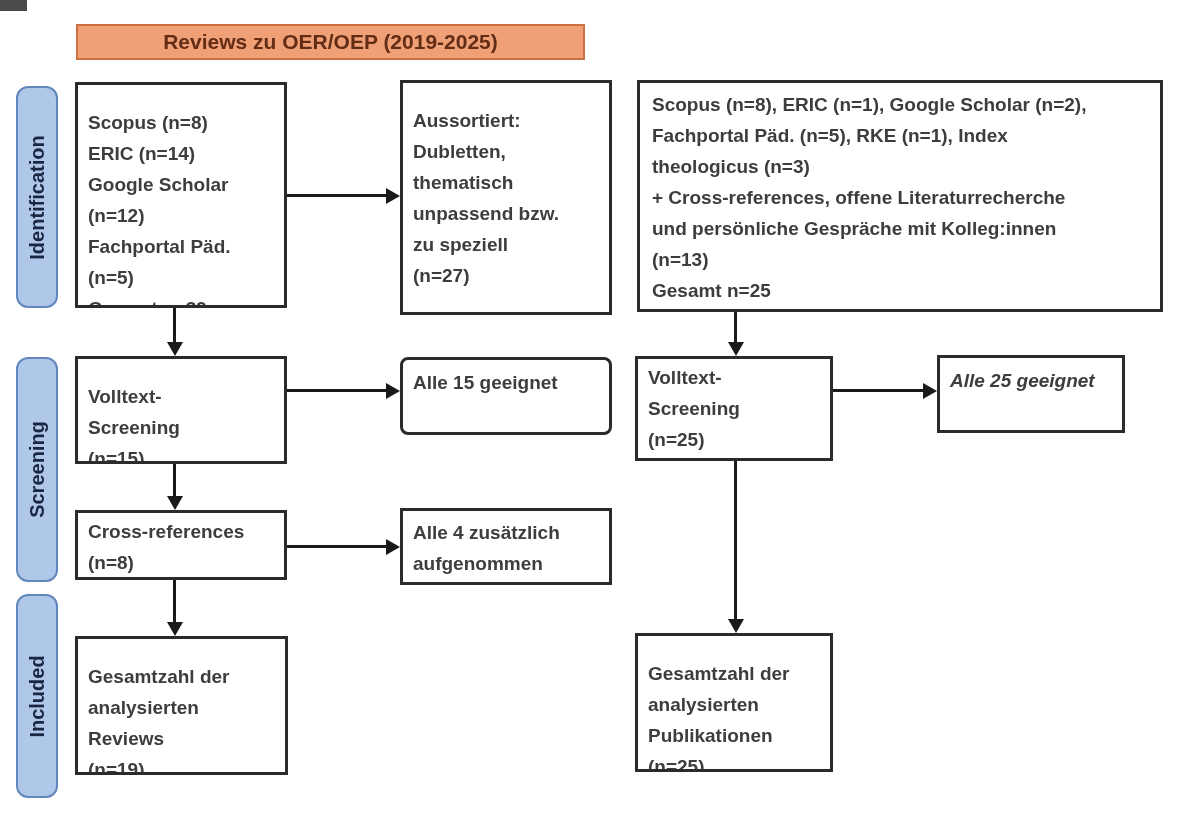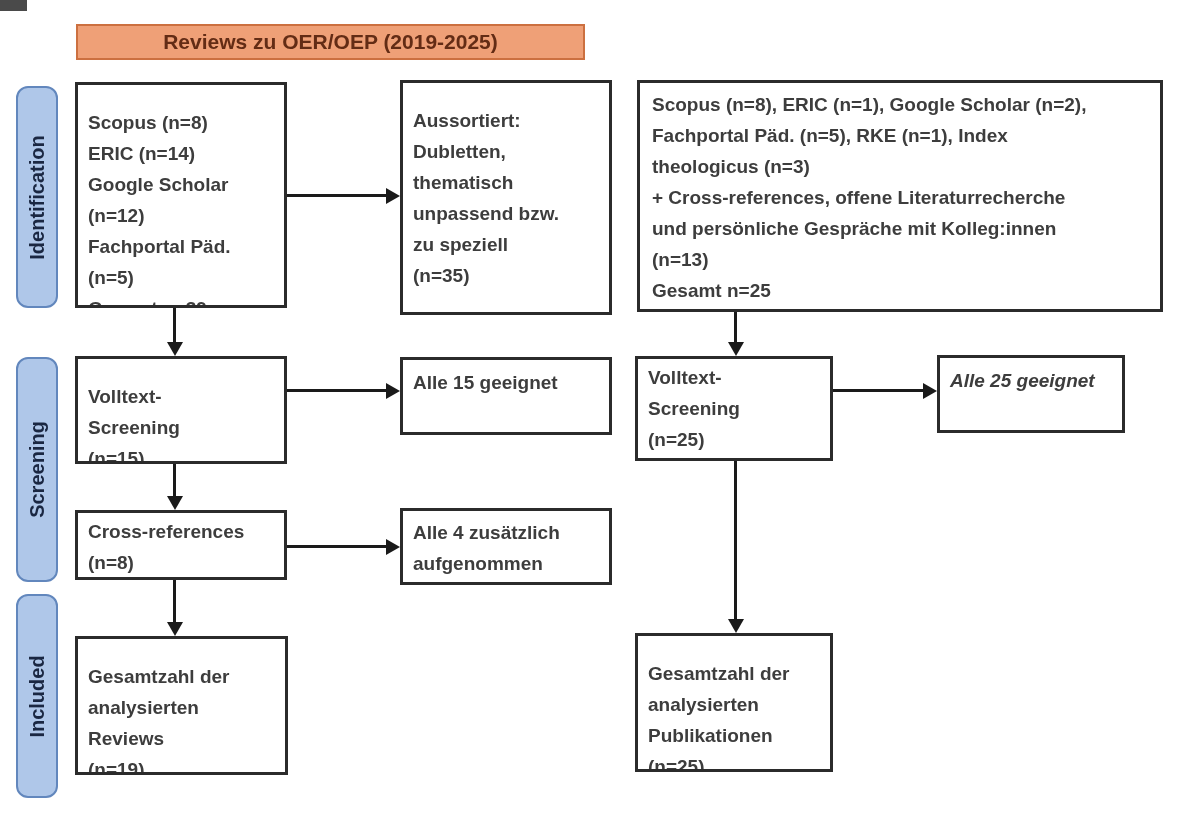--- a/index.html
+++ b/index.html
@@ -73,25 +73,25 @@
 Google Scholar
 (n=12)
 Fachportal Päd.
 (n=5)
 Gesamt n=39</div>
   <div class="box" style="left:400px;top:80px;width:212px;height:235px;">Aussortiert:
 Dubletten,
 thematisch
 unpassend bzw.
 zu speziell
-(n=35)</div>
+(n=27)</div>
   <div class="box" style="left:75px;top:356px;width:212px;height:108px;">Volltext-
 Screening
 (n=15)</div>
-  <div class="box" style="left:400px;top:357px;width:212px;height:78px;padding-top:7px;">Alle 15 geeignet</div>
+  <div class="box" style="left:400px;top:357px;width:212px;height:78px;padding-top:7px;border-radius:8px;">Alle 15 geeignet</div>
   <div class="box" style="left:75px;top:510px;width:212px;height:70px;padding-top:3px;">Cross-references
 (n=8)</div>
   <div class="box" style="left:400px;top:508px;width:212px;height:77px;padding-top:6px;">Alle 4 zusätzlich
 aufgenommen</div>
   <div class="box" style="left:75px;top:636px;width:213px;height:139px;">Gesamtzahl der
 analysierten
 Reviews
 (n=19)</div>
 
   <div class="box" style="left:637px;top:80px;width:526px;height:232px;padding:6px 12px;">Scopus (n=8), ERIC (n=1), Google Scholar (n=2),

